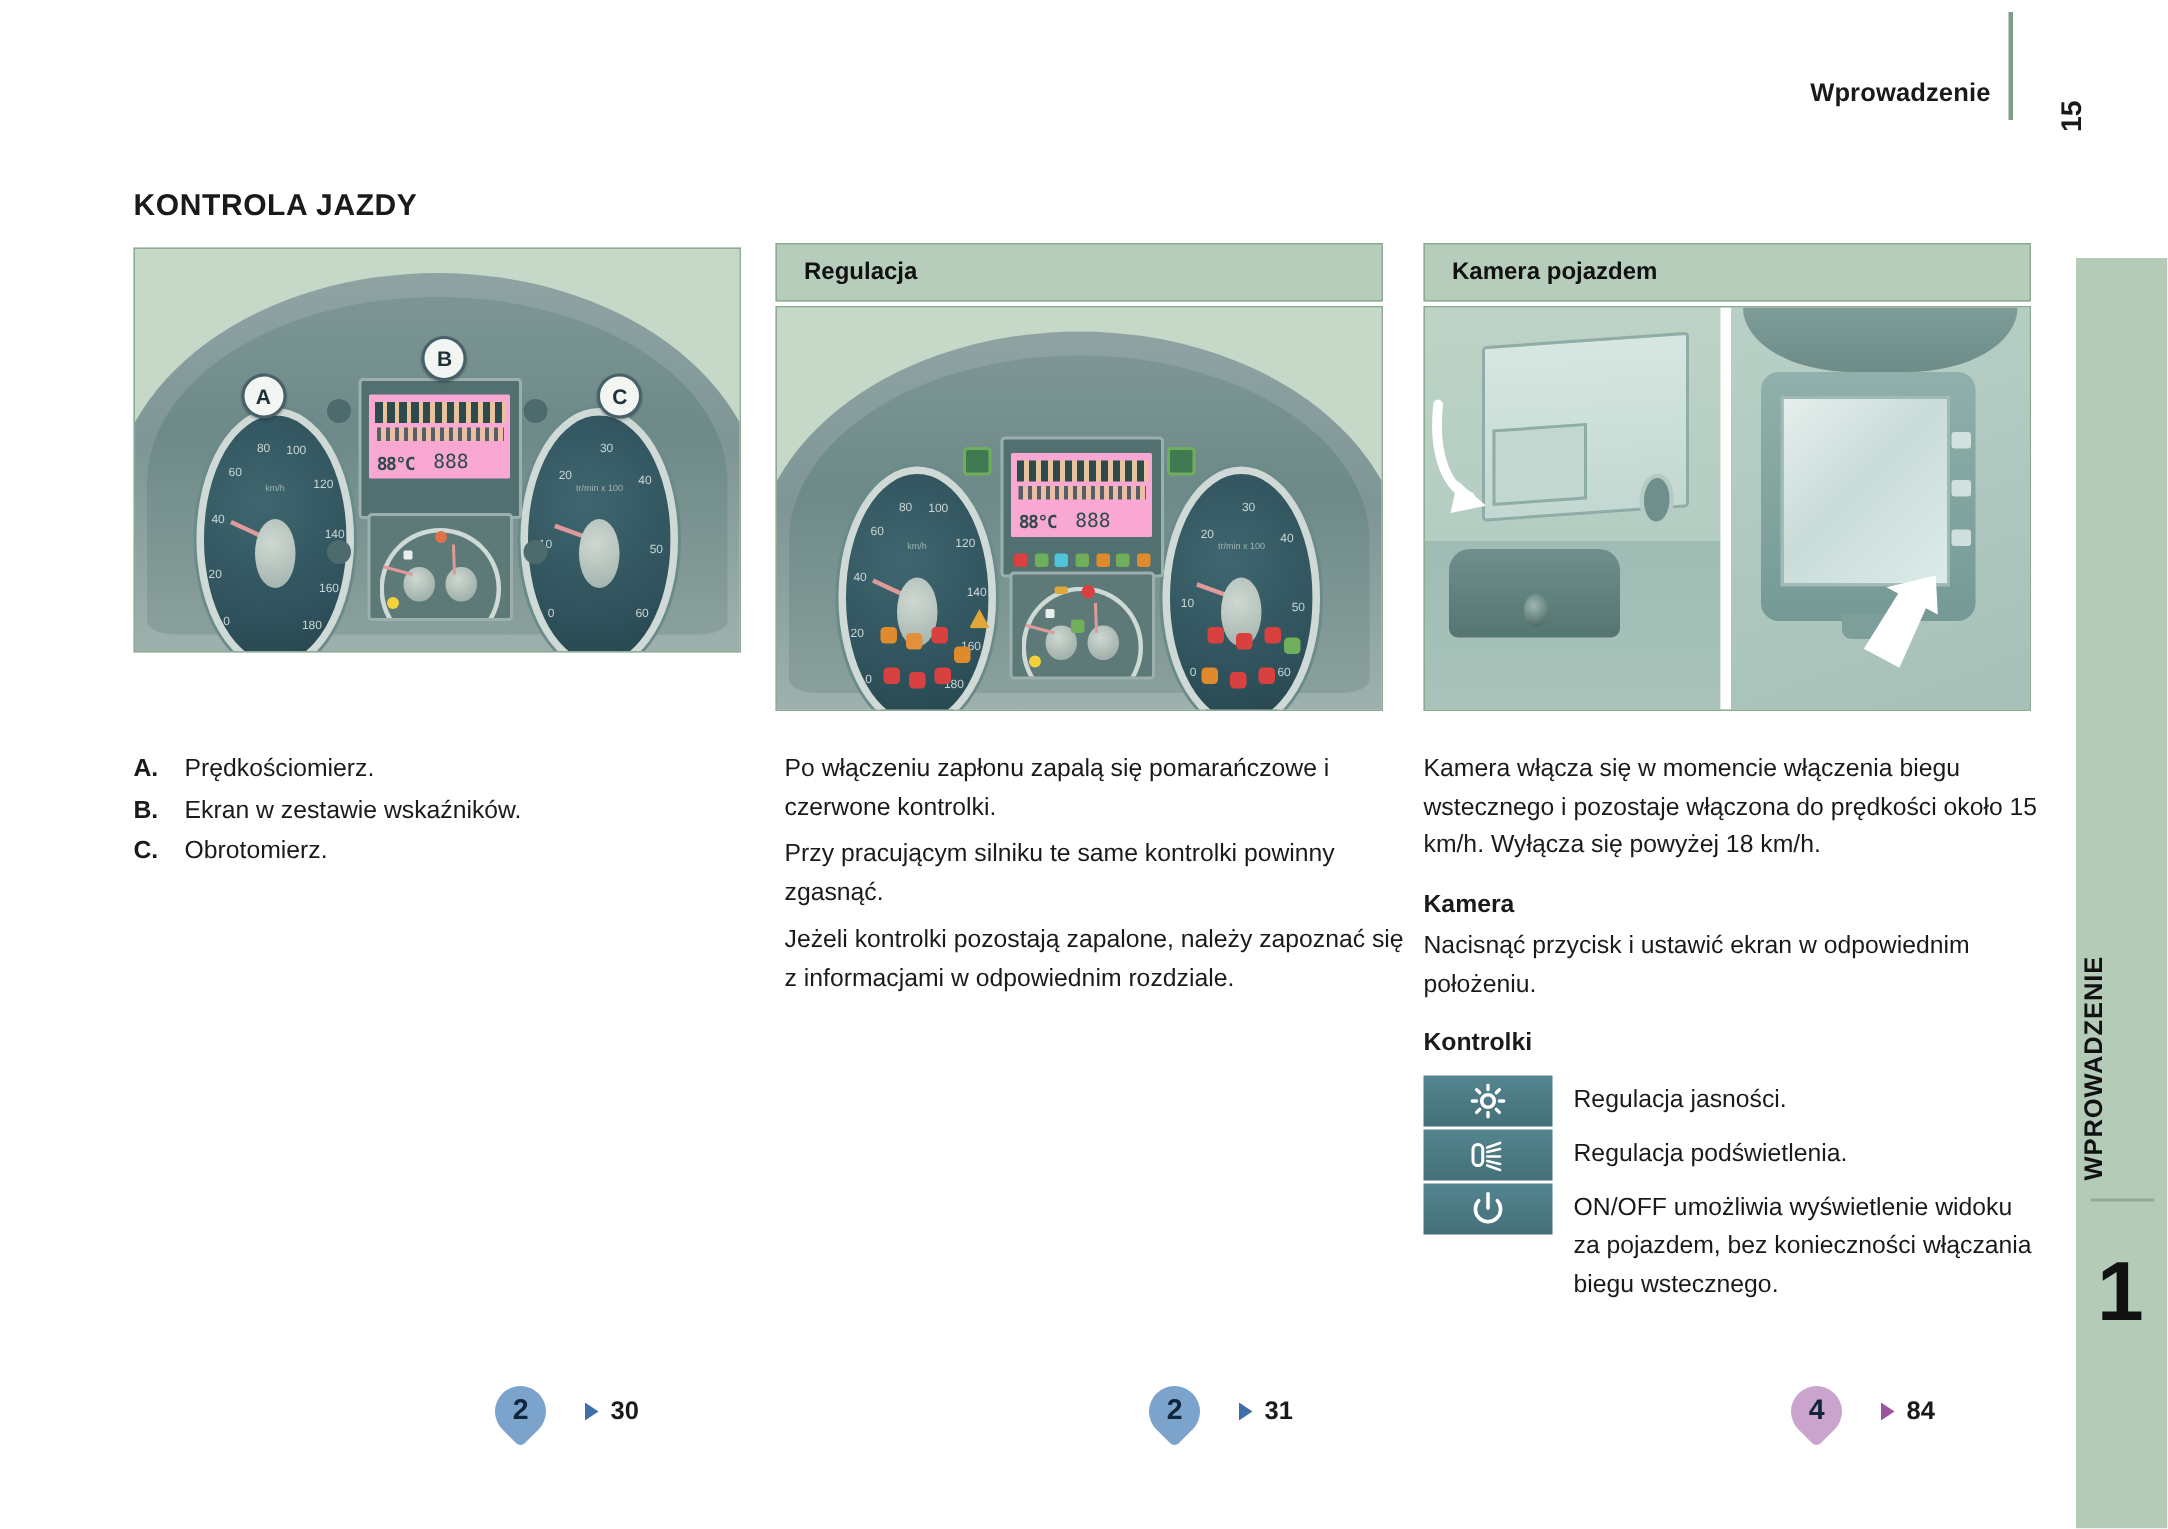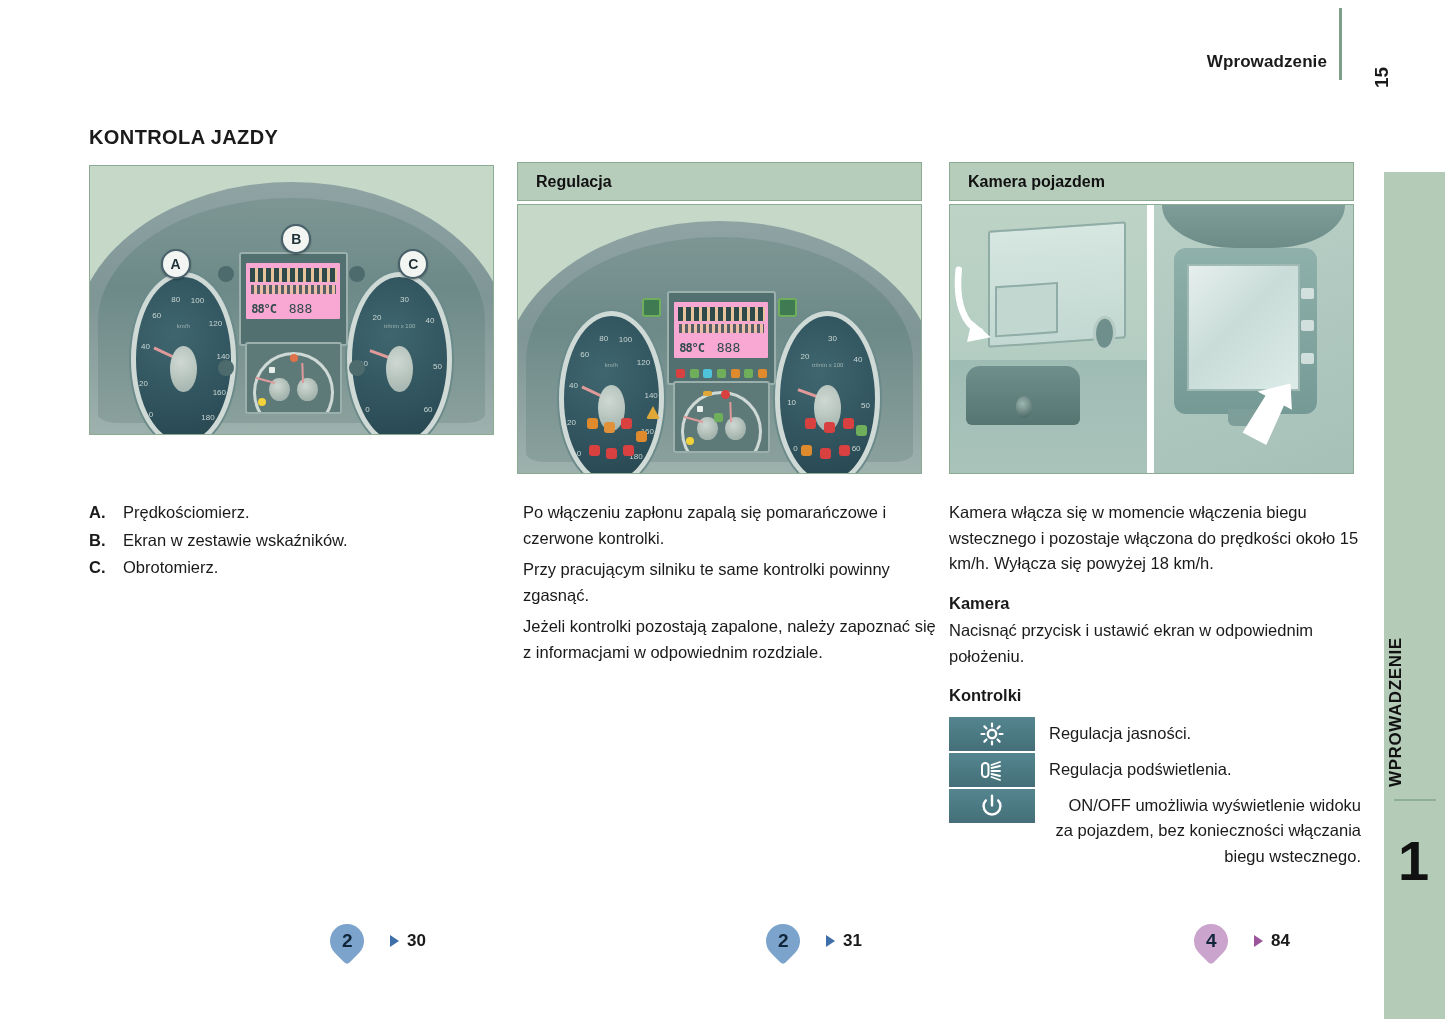--- a/index.html
+++ b/index.html
@@ -369,21 +369,21 @@
     margin-bottom: 2px;
   }
   .legend-key {
     font-weight: bold;
     width: 34px;
     flex: none;
   }
   .para { margin: 0 0 6px 0; }
   .subhead { font-weight: bold; margin: 14px 0 2px 0; }
 
-  .btn-table { margin-top: 8px; text-align: right; }
+  .btn-table { margin-top: 8px; }
   .btn-row {
     display: flex;
     align-items: flex-start;
     margin-bottom: 2px;
   }
   .btn-cell {
     width: 86px; height: 34px;
     flex: none;
     background: linear-gradient(180deg,#54858f 0%, #446f78 100%);
     display: flex; align-items: center; justify-content: center;

